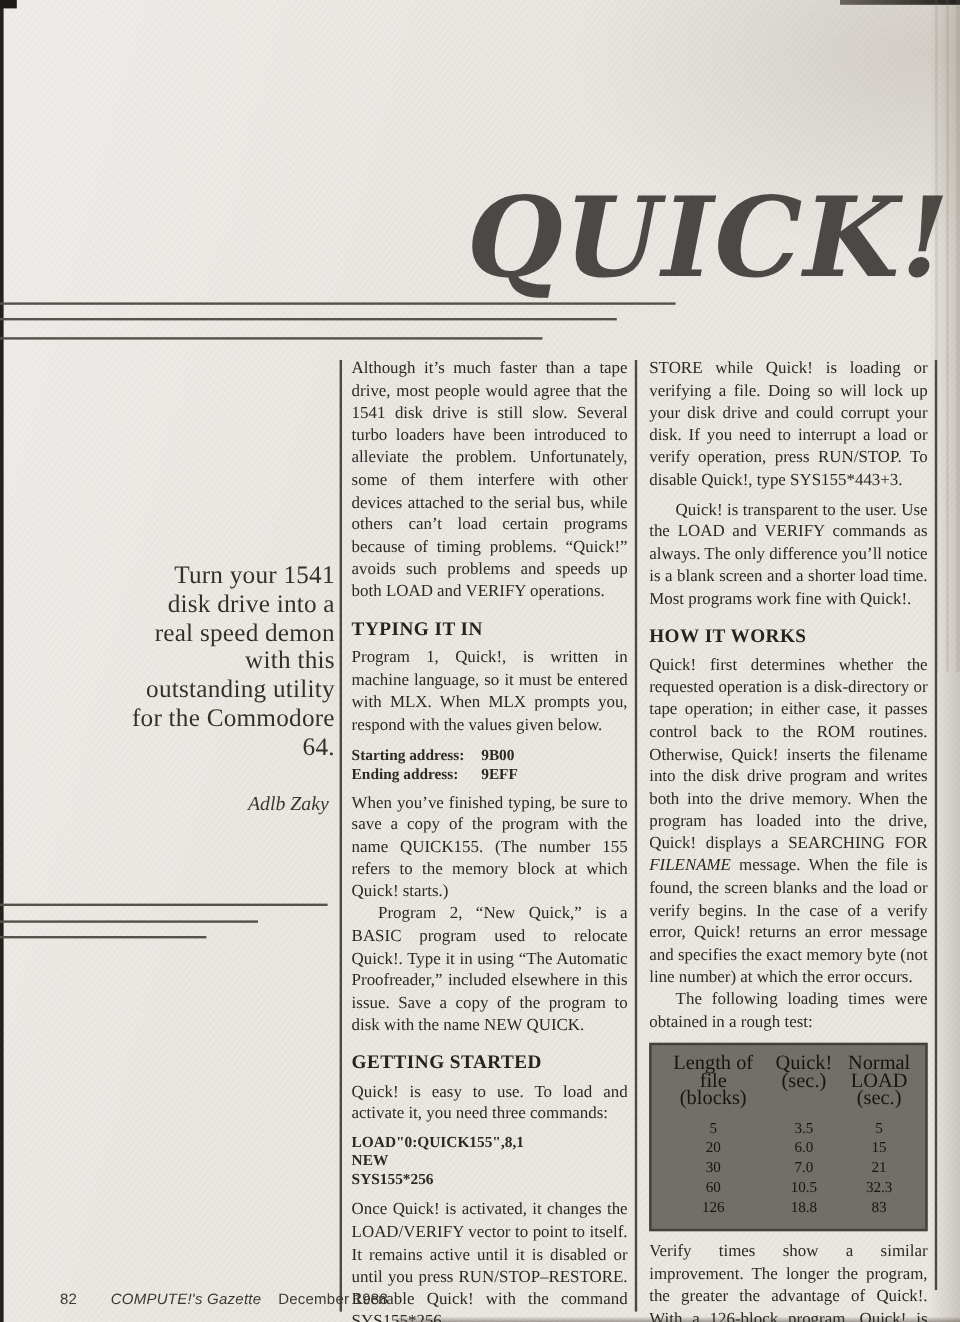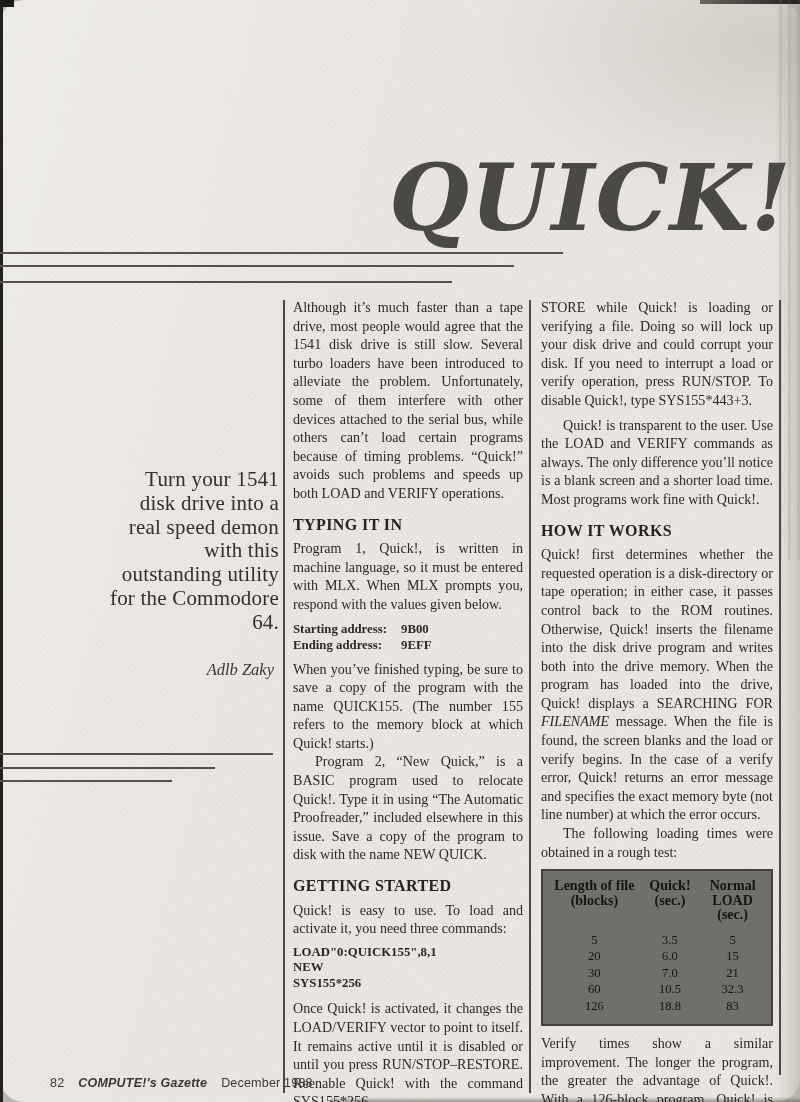--- a/index.html
+++ b/index.html
@@ -8,21 +8,20 @@
     position:relative;width:800px;height:1102px;
     background:
       radial-gradient(ellipse 420px 240px at 96% 4%, rgba(150,142,128,.28), rgba(0,0,0,0) 70%),
       linear-gradient(to left, rgba(130,122,108,.30), rgba(0,0,0,0) 26px),
       linear-gradient(105deg, rgba(255,255,255,.25) 0%, rgba(0,0,0,0) 40%),
       repeating-linear-gradient(37deg, rgba(255,255,255,.05) 0 2px, rgba(0,0,0,0) 2px 5px),
       repeating-linear-gradient(-53deg, rgba(90,84,72,.04) 0 1px, rgba(0,0,0,0) 1px 4px),
       #e9e6e1;
     font-family:"Liberation Serif", serif;
     color:#2e2b27;
-    border-radius:24px;
   }
   
   .edge-left{position:absolute;left:0;top:0;width:3px;height:1102px;background:#23211e;}
   .corner-tl{position:absolute;left:0;top:0;width:14px;height:7px;background:#1c1a18;}
   .edge-top-right{position:absolute;left:700px;top:0;width:100px;height:4px;background:linear-gradient(to right,#6a655d,#23211e);}
   .edge-bottom{position:absolute;left:330px;top:1097px;width:470px;height:5px;background:linear-gradient(to bottom,rgba(0,0,0,0),rgba(90,84,74,.55));}
   .fold-right{position:absolute;right:0;top:0;width:26px;height:560px;background:repeating-linear-gradient(to left, rgba(120,112,98,.25) 0 3px, rgba(0,0,0,0) 3px 9px);opacity:.6;}
 
   .title{
     position:absolute;top:152px;right:8px;width:500px;
@@ -64,29 +63,29 @@
   .addrblock{margin:7px 0 7px 0;font-weight:700;font-size:12.8px;line-height:16px;text-align:left;}
   .addrblock .lbl{display:inline-block;width:108px;}
   .codeblock{margin:7px 0 8px 0;font-weight:700;font-size:12.8px;line-height:15.5px;text-align:left;}
   .ital{font-style:italic;}
 
   .ldtable{
     margin:8px 0 8px 0;width:100%;box-sizing:border-box;
     background:#716f69;border:2px solid #43413c;padding:8px 6px 10px 6px;
     color:#17150f;text-align:center;
   }
-  .ldtable .hdr{display:grid;grid-template-columns:42% 28% 30%;font-weight:700;font-size:14px;line-height:14.5px;}
+  .ldtable .hdr{display:grid;grid-template-columns:42% 28% 30%;font-weight:400;font-size:17px;line-height:14.5px;}
   .ldtable .rows{margin-top:9px;display:grid;grid-template-columns:42% 28% 30%;font-size:12.6px;line-height:16.5px;}
   .ldtable .cellcol{display:flex;flex-direction:column;}
 
   .footer{
     position:absolute;left:50px;top:1076px;font-family:"Liberation Sans", sans-serif;
     font-size:12.5px;color:#3b3834;letter-spacing:.2px;
   }
-  .footer .mag{font-style:italic;margin:0 14px 0 14px;font-weight:bold;}
+  .footer .mag{font-style:italic;margin:0 14px 0 28px;}
 </style>
 </head>
 <body>
 
 <div class="page">
 
   <div class="edge-left"></div>
   <div class="corner-tl"></div>
   <div class="edge-top-right"></div>
   <div class="edge-bottom"></div>

